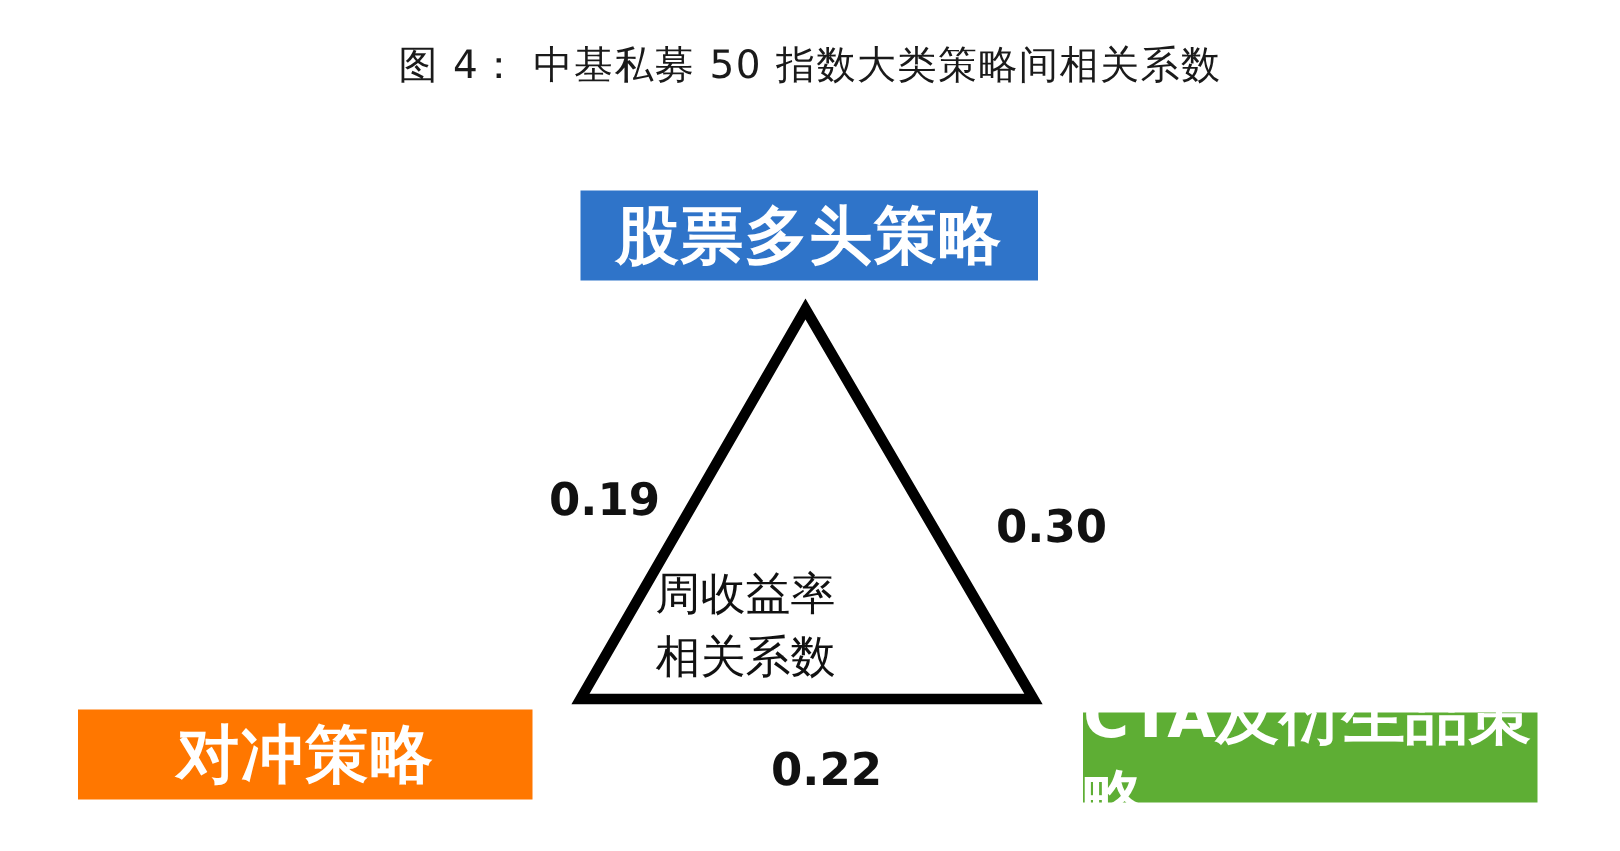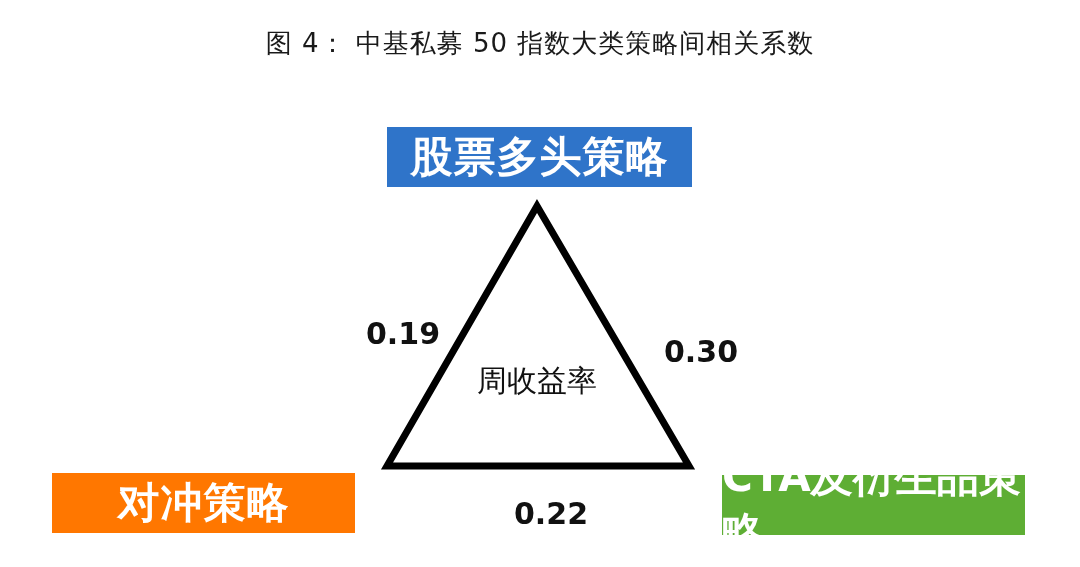--- a/index.html
+++ b/index.html
@@ -68,23 +68,23 @@
       font-weight: bold;
       color: #111111;
       font-family: "DejaVu Sans", sans-serif;
     }
     .coef-left { left: 366px; top: 316px; }
     .coef-right { left: 664px; top: 318px; margin-top: 16px; }
     .coef-bottom { left: 514px; top: 496px; }
     .center-label {
       position: absolute;
       left: 437px;
-      top: 360px;
+      top: 376px;
       width: 200px;
-      text-align: center;
+      text-align: left;
       font-size: 30px;
       line-height: 42px;
       color: #111111;
       font-family: "DejaVu Sans", sans-serif;
     }
     .center-label span { display: block; }
   </style>
 </head>
 <body>
 
@@ -93,20 +93,21 @@
 <div class="box box-top" style="background: rgb(47, 116, 201);">
   <span>股票多头策略</span>
 </div>
 
 <svg class="tri-svg" viewBox="0 0 1080 567" xmlns="http://www.w3.org/2000/svg">
   <polygon points="537,206 387,466 689,466" fill="#ffffff" stroke="#000000" stroke-width="7" stroke-linejoin="miter"></polygon>
 </svg>
 
 <div class="center-label">
   <span>周收益率</span>
+  <span>相关系数</span>
 </div>
 
 <div class="coef coef-left">0.19</div>
 <div class="coef coef-right">0.30</div>
 <div class="coef coef-bottom">0.22</div>
 
 <div class="box box-left" style="background: rgb(255, 119, 0);">
   <span>对冲策略</span>
 </div>
 

